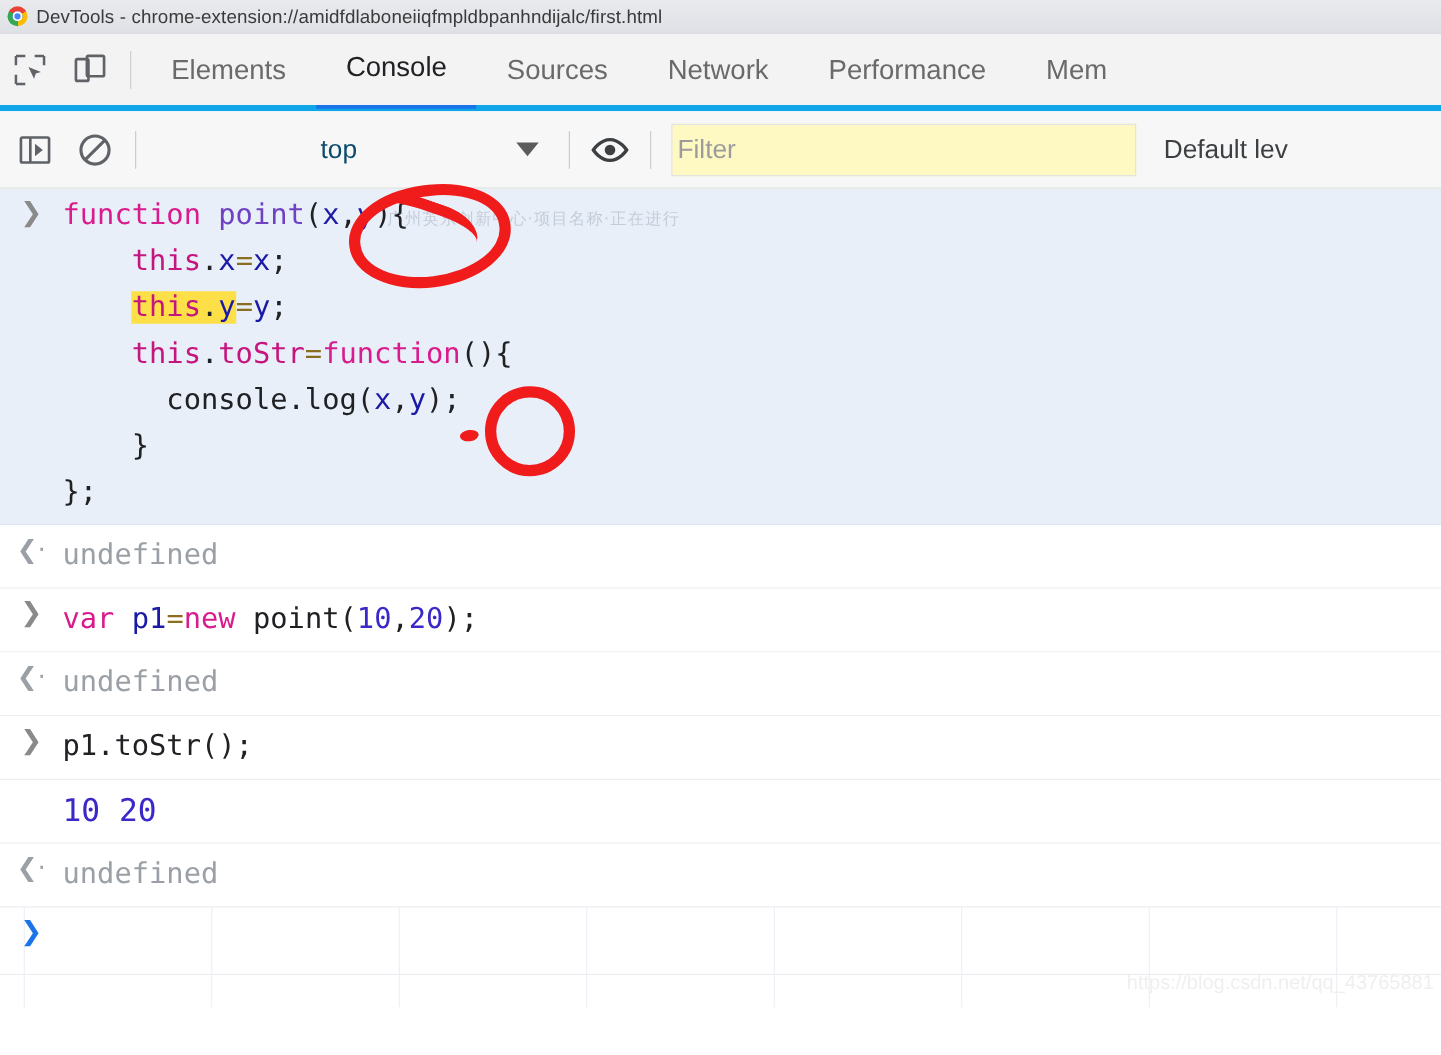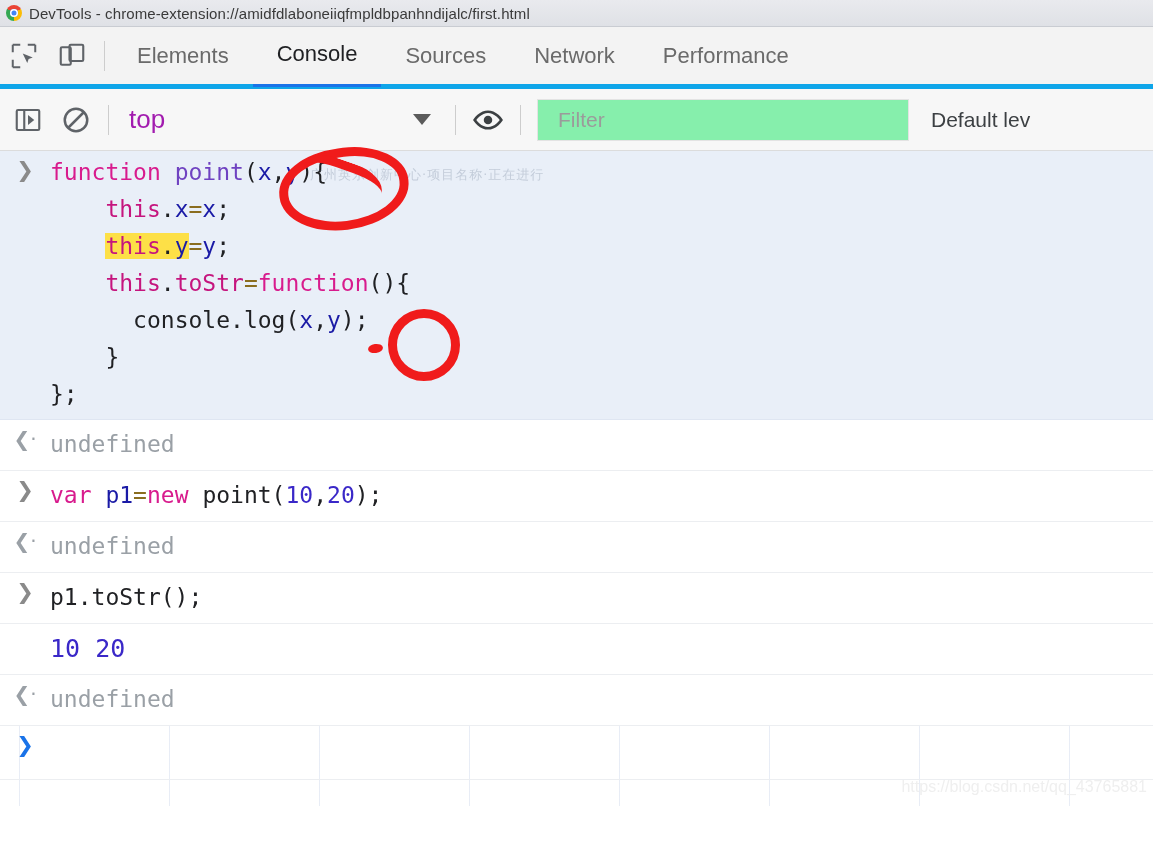--- a/index.html
+++ b/index.html
@@ -110,41 +110,42 @@
     box-sizing: border-box;
     padding-left: 4px;
   }
   .ctx-select {
     display: flex;
     align-items: center;
     min-width: 330px;
     height: 40px;
   }
   .ctx-label {
-    font-size: 26px;
-    color: #a21caf;
+    font-size: 21px;
+    color: #0c4a6e;
     padding-left: 12px;
     flex: 1 1 auto;
+    text-align: center;
   }
   .caret {
     width: 0; height: 0;
     border-left: 9px solid transparent;
     border-right: 9px solid transparent;
     border-top: 11px solid #5b5b5b;
     margin-right: 16px;
     flex: 0 0 auto;
   }
   .filter-box {
     width: 372px;
     height: 42px;
-    background: #86efac;
+    background: #fef9c3;
     border: 1px solid #e3e3e3;
     display: flex;
     align-items: center;
-    padding-left: 18px;
+    padding-left: 2px;
     box-sizing: border-box;
     margin-left: 8px;
   }
   .filter-box input {
     border: none;
     outline: none;
     background: transparent;
     font-family: "Liberation Sans", sans-serif;
     font-size: 21px;
     color: #3c4043;
@@ -340,20 +341,23 @@
     </div>
     <div class="tab">
       <span>Sources</span>
     </div>
     <div class="tab">
       <span>Network</span>
     </div>
     <div class="tab">
       <span>Performance</span>
     </div>
+    <div class="tab">
+      <span>Mem</span>
+    </div>
   </div>
 </div>
 
 <div class="console-toolbar">
   <div class="tool-btn">
     <span>
       <svg width="30" height="30" viewBox="0 0 24 24">
         <rect x="3" y="4" width="18" height="16" rx="1" fill="none" stroke="#5f6368" stroke-width="1.7"></rect>
         <line x1="9" y1="4" x2="9" y2="20" stroke="#5f6368" stroke-width="1.7"></line>
         <path d="M12 8l5 4-5 4z" fill="#5f6368"></path>

